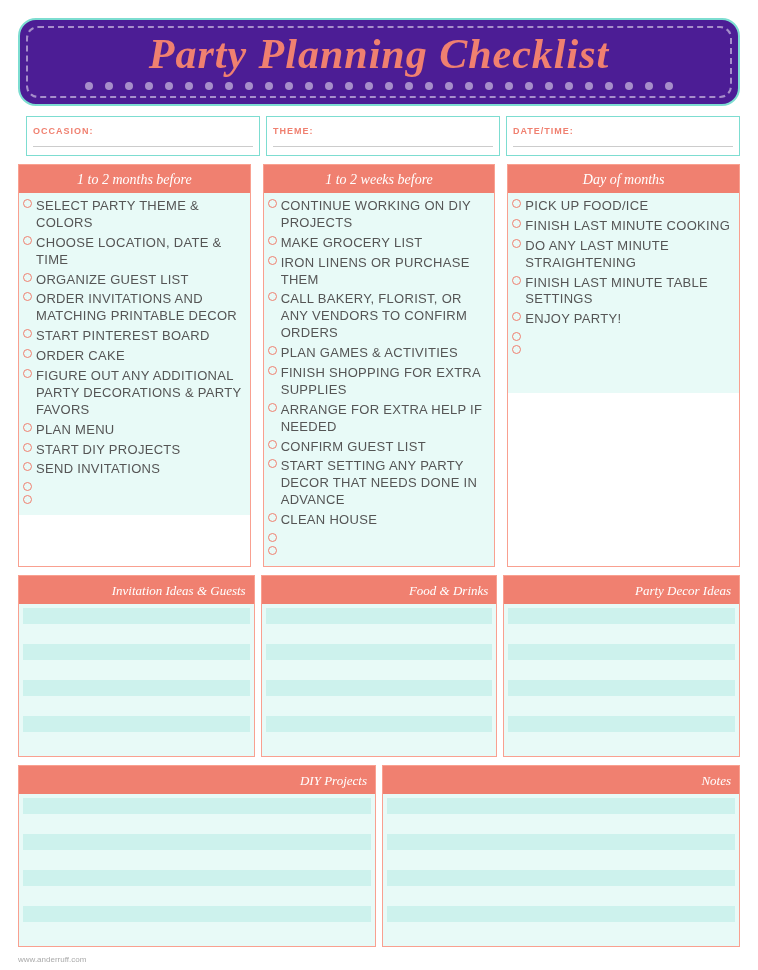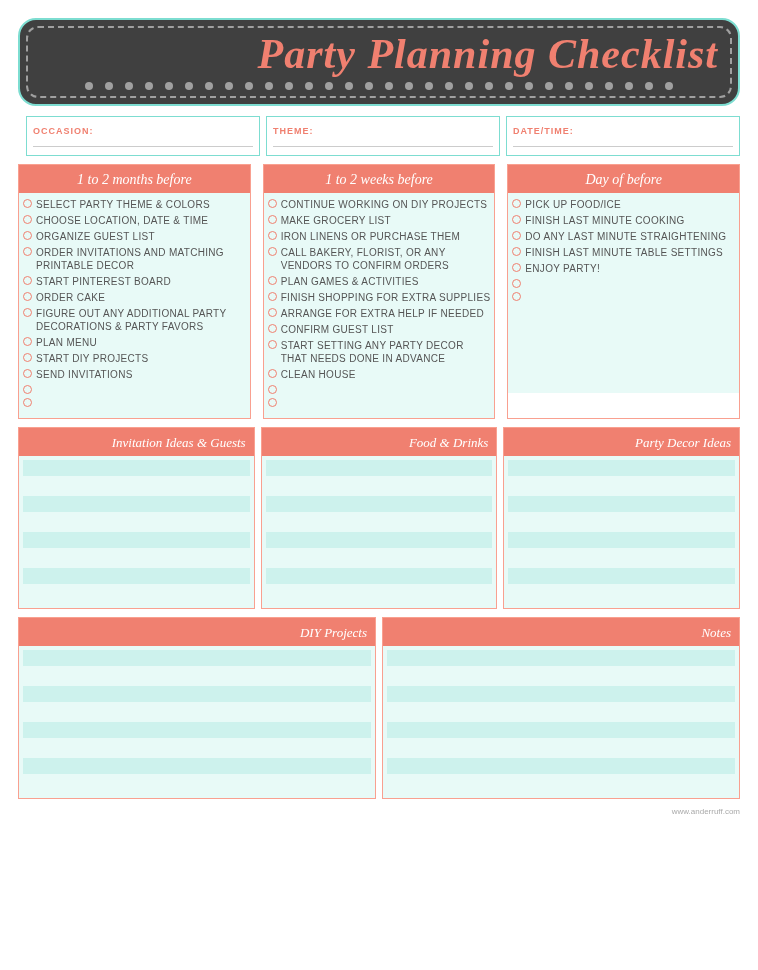--- a/index.html
+++ b/index.html
@@ -6,23 +6,23 @@
     body {
       width: 758px;
       min-height: 970px;
       background: #fff;
       font-family: Arial, sans-serif;
       padding: 18px;
     }
 
     
     .header-box {
-      background: #404040;
+      background: #4c1d95;
       border-radius: 18px;
-      text-align: right;
+      text-align: center;
       padding: 10px 20px 14px;
       margin-bottom: 10px;
       position: relative;
       border: 2px solid #7DDDD1;
     }
     .header-box::before {
       content: '';
       position: absolute;
       inset: 6px;
       border: 2px dashed rgba(255,255,255,0.5);
@@ -108,21 +108,21 @@
     }
     .check-circle {
       width: 9px;
       height: 9px;
       border-radius: 50%;
       border: 1.5px solid #f08070;
       flex-shrink: 0;
       margin-top: 1px;
     }
     .check-text {
-      font-size: 10px;
+      font-size: 13px;
       color: #555;
       text-transform: uppercase;
       letter-spacing: 0.3px;
       line-height: 1.3;
     }
 
     
     .notes-row {
       display: flex;
       gap: 6px;
@@ -153,21 +153,21 @@
       margin-bottom: 2px;
     }
     .stripe-line:nth-child(odd) {
       background: rgba(125,221,209,0.25);
     }
     .stripe-line:nth-child(even) {
       background: transparent;
     }
 
     .footer-text {
-      text-align: right;
+      text-align: left;
       font-size: 8px;
       color: #aaa;
       margin-top: 4px;
     }
   </style>
 </head>
 <body>
 
 <div class="header-box">
   <h1 class="header-title">Party Planning Checklist</h1>
@@ -325,21 +325,21 @@
           <div class="check-circle"></div>
         </div>
         <div class="check-item">
           <div class="check-circle"></div>
         </div>
       </div>
   </div>
 
   <div class="checklist-col">
     <div class="col-header">
-      <span class="col-header-text">Day of before</span>
+      <span class="col-header-text">Day of months</span>
     </div>
     <div class="col-body" id="col3-items">
         <div class="check-item">
           <div class="check-circle"></div>
           <span class="check-text">PICK UP FOOD/ICE</span>
         </div>
         <div class="check-item">
           <div class="check-circle"></div>
           <span class="check-text">FINISH LAST MINUTE COOKING</span>
         </div>

